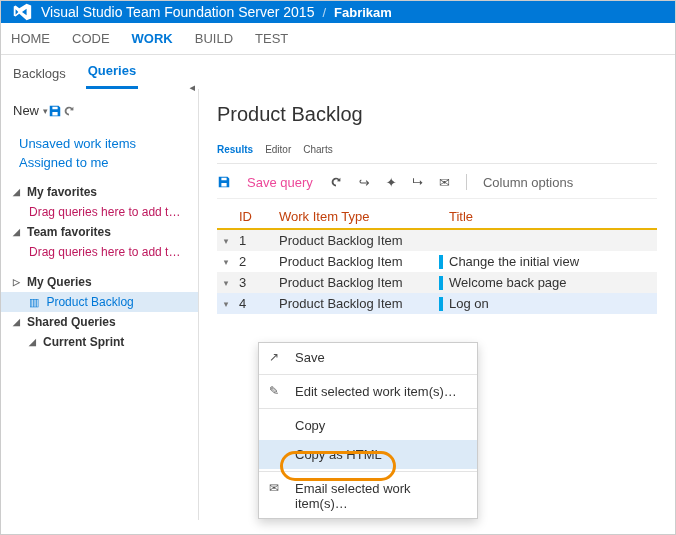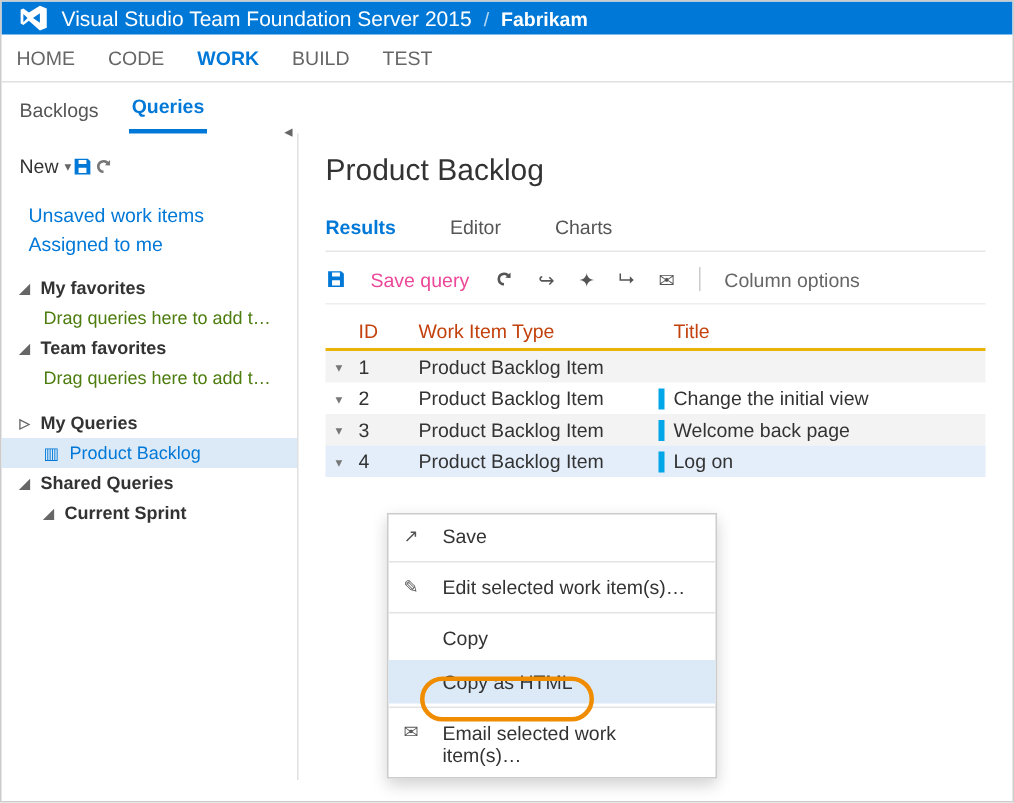--- a/index.html
+++ b/index.html
@@ -22,27 +22,27 @@
   .new-btn { color: #333; display: flex; align-items: center; gap: 4px; cursor: pointer; }
   .new-btn .tri { font-size: 9px; color: #666;}
   .icon-btn { color: #0078d7; cursor: pointer; }
   .icon-btn.gray { color: #777; }
   .side-links { padding: 4px 18px 8px; }
   .side-links a { display: block; color: #0078d7; text-decoration: none; margin: 4px 0; cursor: pointer; }
   .tree { font-size: 12px; }
   .tree .node { padding: 3px 8px 3px 12px; display: flex; align-items: center; gap: 4px; cursor: pointer; white-space: nowrap; overflow: hidden; text-overflow: ellipsis; }
   .tree .node .arrow { width: 10px; font-size: 9px; color: #666; display: inline-block; }
   .tree .node.bold { font-weight: 600; }
-  .tree .drag-hint { padding: 3px 8px 3px 28px; color: #4d7c0f; white-space: nowrap; overflow: hidden; text-overflow: ellipsis; }
+  .tree .drag-hint { padding: 3px 8px 3px 28px; color: #be185d; white-space: nowrap; overflow: hidden; text-overflow: ellipsis; }
   .tree .node.selected { background: #dceaf7; }
   .tree .node.child1 { padding-left: 28px; }
   .tree .node .qicon { color: #0078d7; font-size: 11px; margin-right: 3px;}
   .main { flex: 1; padding: 14px 18px 0 18px; position: relative; }
   .page-title { font-size: 20px; font-weight: 400; color: #333; margin-bottom: 14px; }
-  .mtabs { display: flex; gap: 36px; font-size: 13px; color: #555; border-bottom: 1px solid #e6e6e6; margin-bottom: 8px; align-items: center; }
+  .mtabs { display: flex; gap: 12px; font-size: 10px; color: #555; border-bottom: 1px solid #e6e6e6; margin-bottom: 8px; align-items: center; }
   .mtabs .mtab { padding: 4px 0 8px; cursor: pointer; }
   .mtabs .mtab.active { color: #0078d7; font-weight: 600; }
   .toolbar { display: flex; align-items: center; gap: 16px; color: #666; font-size: 13px; padding: 2px 0 8px; border-bottom: 1px solid #eee; }
   .toolbar .save { color: #ec4899; }
   .toolbar .tb-icon { color: #555; cursor: pointer; }
   .toolbar .divider { width: 1px; height: 16px; background: #ccc; }
   .grid { margin-top: 6px; }
   .grid .ghead { display: flex; color: #c2410c; padding: 4px 0; border-bottom: 2px solid #eab308; }
   .col-exp { width: 18px; text-align: center; font-size: 9px; color: #777; }
   .col-id { width: 44px; padding-left: 4px; }

